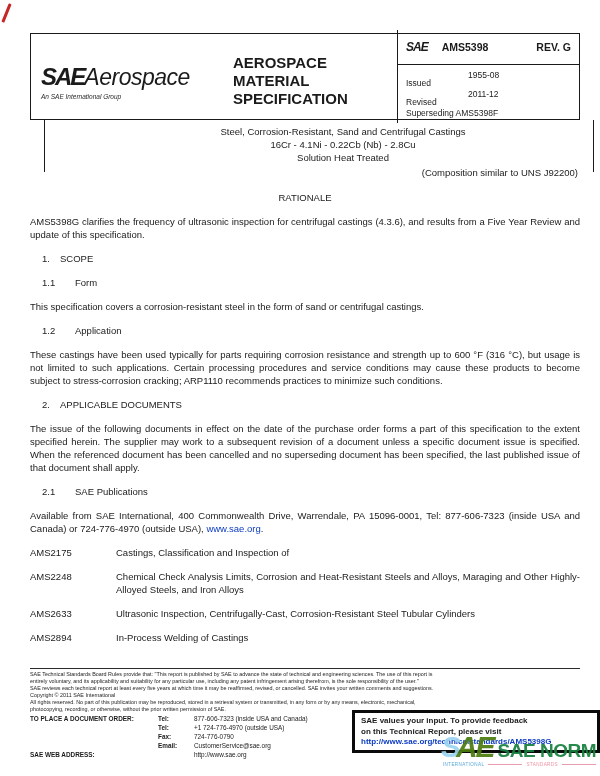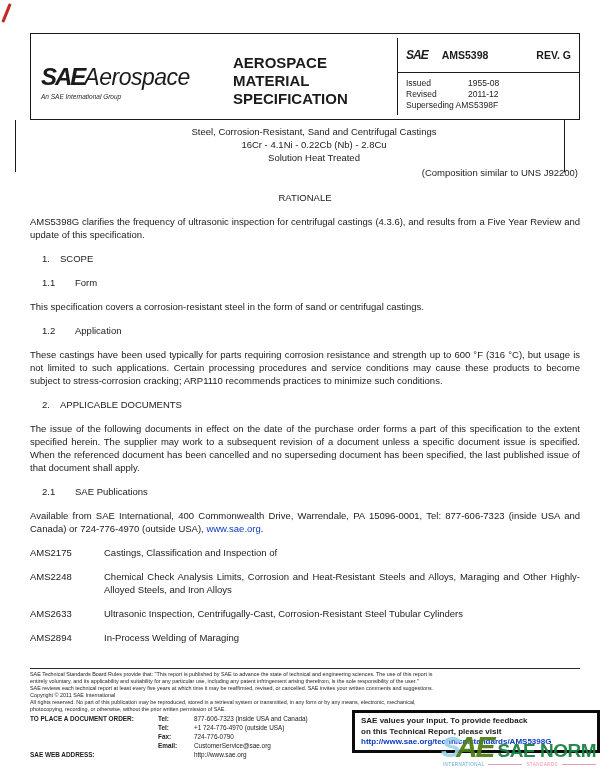--- a/index.html
+++ b/index.html
@@ -20,39 +20,39 @@
   .hdr-center{flex:1;padding-top:9px;}
   .doc-type{font-weight:bold;font-size:15px;line-height:18px;white-space:pre-line;}
   .hdr-right{width:182px;border-left:1.5px solid #1a1a1a;display:flex;flex-direction:column;box-sizing:border-box;}
   .hdr-right-top{height:35px;border-bottom:1.5px solid #1a1a1a;display:flex;align-items:center;
                  padding:0 8px;box-sizing:border-box;}
   .sae-small{font-weight:bold;font-style:italic;font-size:12px;letter-spacing:-1px;}
   .doc-number{font-weight:bold;font-size:10.5px;margin-left:14px;}
   .rev{font-weight:bold;font-size:10.5px;margin-left:auto;}
   .hdr-dates{padding:5px 8px 0;font-size:8.5px;line-height:11px;}
   .date-row{display:flex;}
-  .date-row .lbl{width:62px;}
+  .date-row .lbl{width:62px;margin-top:8px;}
   .superseding{margin-top:auto;padding:0 8px 5px;font-size:8.5px;}
 
   
-  .title-block{position:absolute;left:15px;top:120px;width:550px;height:52px;
+  .title-block{position:absolute;left:44px;top:120px;width:550px;height:52px;
                border-left:1.5px solid #1a1a1a;border-right:1.5px solid #1a1a1a;
                box-sizing:border-box;text-align:center;padding-top:5px;
                font-size:9.5px;line-height:13px;padding-left:48px;}
   .comp-note{position:absolute;right:22px;top:167px;font-size:9.5px;}
 
   
   .content{position:absolute;left:30px;top:191px;width:550px;font-size:9.5px;line-height:13px;}
   .center-h{text-align:center;margin:0 0 11px;}
   .para{text-align:justify;margin:0 0 11px;}
   .sec-h{margin:0 12px 11px;}
   .sec-h .num{display:inline-block;width:18px;}
   .sec-h .subnum{display:inline-block;width:33px;}
   .link{color:#0b3cc1;cursor:pointer;}
-  .pub-row{display:flex;margin:0 0 11px;}
+  .pub-row{display:flex;margin:0 0 11px;gap:12px;}
   .pub-code{width:74px;flex:none;}
   .pub-title{flex:1;text-align:justify;}
 
   
   .foot-rule{position:absolute;left:30px;top:668px;width:550px;border-top:1px solid #2a2a2a;}
   .legal{position:absolute;left:30px;top:671px;width:555px;font-size:5.4px;line-height:7px;
          color:#242424;white-space:nowrap;overflow:hidden;}
   .order{position:absolute;left:30px;top:714px;width:330px;font-size:6.4px;line-height:9px;
          display:grid;grid-template-columns:128px 36px 1fr;}
   .order .b{font-weight:bold;}
@@ -154,21 +154,21 @@
     <div class="pub-row">
       <span class="pub-code">AMS2248</span>
       <span class="pub-title">Chemical Check Analysis Limits, Corrosion and Heat-Resistant Steels and Alloys, Maraging and Other Highly-Alloyed Steels, and Iron Alloys</span>
     </div>
     <div class="pub-row">
       <span class="pub-code">AMS2633</span>
       <span class="pub-title">Ultrasonic Inspection, Centrifugally-Cast, Corrosion-Resistant Steel Tubular Cylinders</span>
     </div>
     <div class="pub-row">
       <span class="pub-code">AMS2894</span>
-      <span class="pub-title">In-Process Welding of Maraging</span>
+      <span class="pub-title">In-Process Welding of Castings</span>
     </div>
 
   </div>
 
   <div class="foot-rule"></div>
 
   <div class="legal">
     <div>SAE Technical Standards Board Rules provide that: "This report is published by SAE to advance the state of technical and engineering sciences.  The use of this report is</div>
     <div>entirely voluntary, and its applicability and suitability for any particular use, including any patent infringement arising therefrom, is the sole responsibility of the user."</div>
     <div>SAE reviews each technical report at least every five years at which time it may be reaffirmed, revised, or cancelled.  SAE invites your written comments and suggestions.</div>

